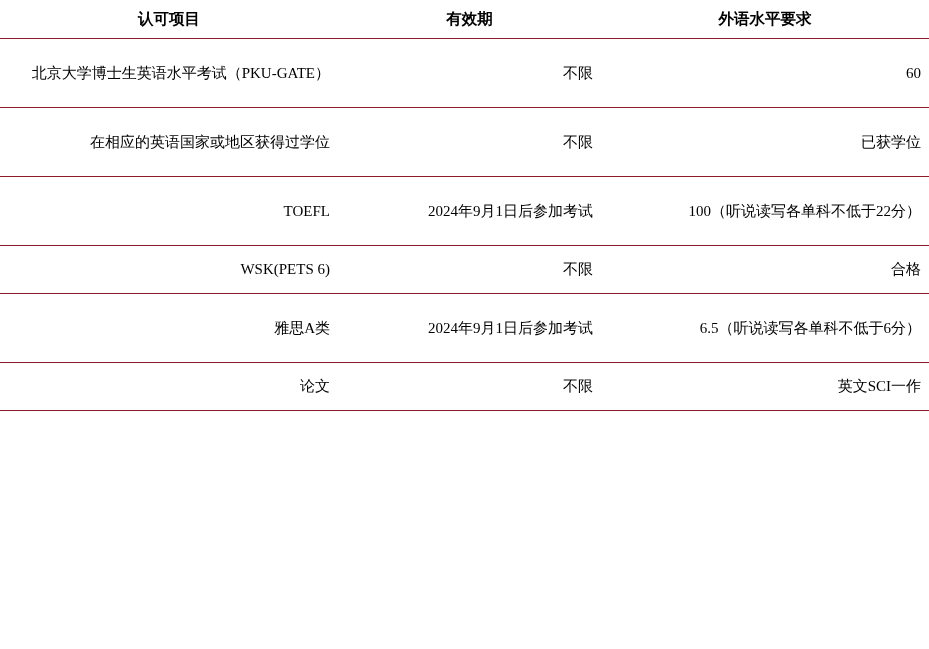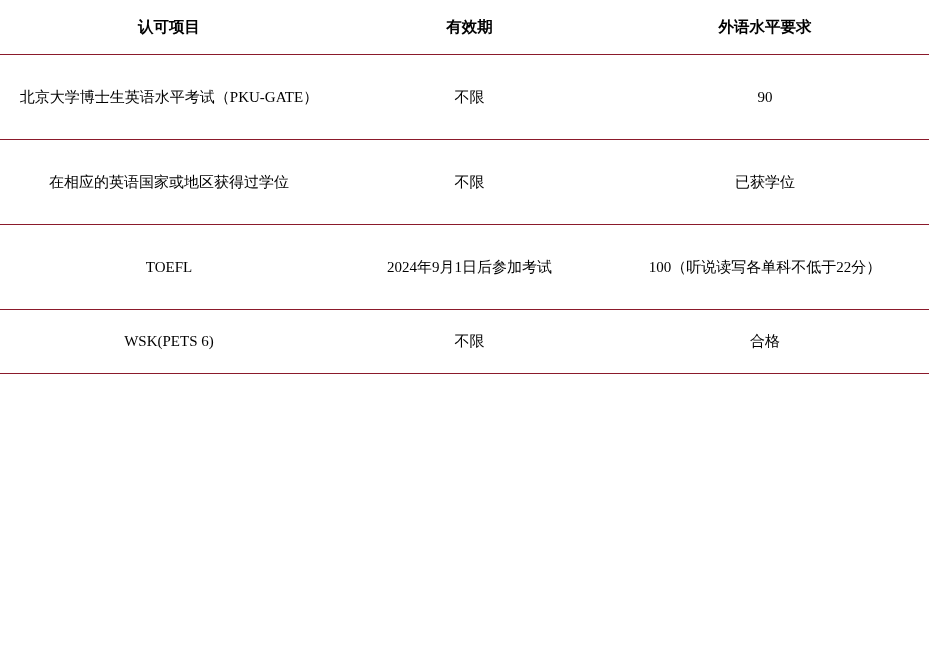--- a/index.html
+++ b/index.html
@@ -30,32 +30,32 @@
   table.req-table th,
   table.req-table td {
     border-top: 1.5px solid #8b1a2b;
     border-bottom: 1.5px solid #8b1a2b;
     border-left: none;
     border-right: none;
     vertical-align: middle;
     font-weight: normal;
     font-size: 15px;
     line-height: 1.4;
-    padding: 8px 8px;
+    padding: 0 8px;
   }
   table.req-table thead th {
     height: 38px;
     text-align: center;
     font-weight: bold;
     font-size: 15.5px;
     border-top: none;
   }
   table.req-table tbody td {
     height: 68px;
-    text-align: center;
+    text-align: right;
   }
   table.req-table tbody tr.short td {
     height: 47px;
   }
   table.req-table tbody tr:last-child td {
     border-bottom: 1.5px solid #8b1a2b;
   }
 </style>
 </head>
 <body>
@@ -71,32 +71,42 @@
       <tr>
         <th>认可项目</th>
         <th>有效期</th>
         <th>外语水平要求</th>
       </tr>
     </thead>
     <tbody>
       <tr class="tall">
         <td>北京大学博士生英语水平考试（PKU-GATE）</td>
         <td>不限</td>
-        <td>90</td>
+        <td>60</td>
       </tr>
       <tr class="tall">
         <td>在相应的英语国家或地区获得过学位</td>
         <td>不限</td>
         <td>已获学位</td>
       </tr>
       <tr class="tall">
         <td>TOEFL</td>
         <td>2024年9月1日后参加考试</td>
         <td>100（听说读写各单科不低于22分）</td>
       </tr>
       <tr class="short">
         <td>WSK(PETS  6)</td>
         <td>不限</td>
         <td>合格</td>
       </tr>
+      <tr class="tall">
+        <td>雅思A类</td>
+        <td>2024年9月1日后参加考试</td>
+        <td>6.5（听说读写各单科不低于6分）</td>
+      </tr>
+      <tr class="short">
+        <td>论文</td>
+        <td>不限</td>
+        <td>英文SCI一作</td>
+      </tr>
     </tbody>
   </table>
 </div>
 
 </body></html>

